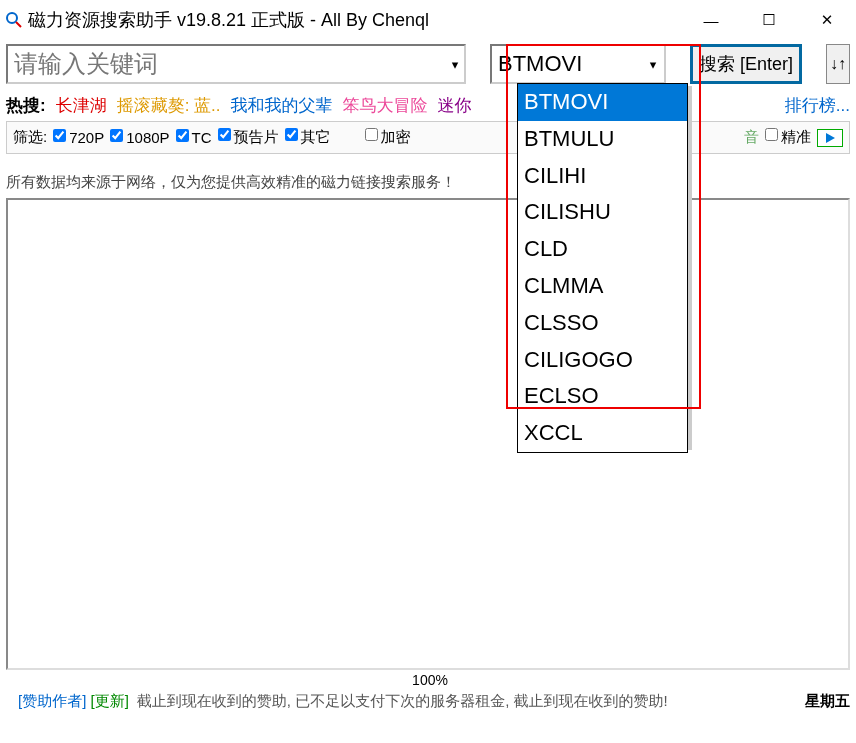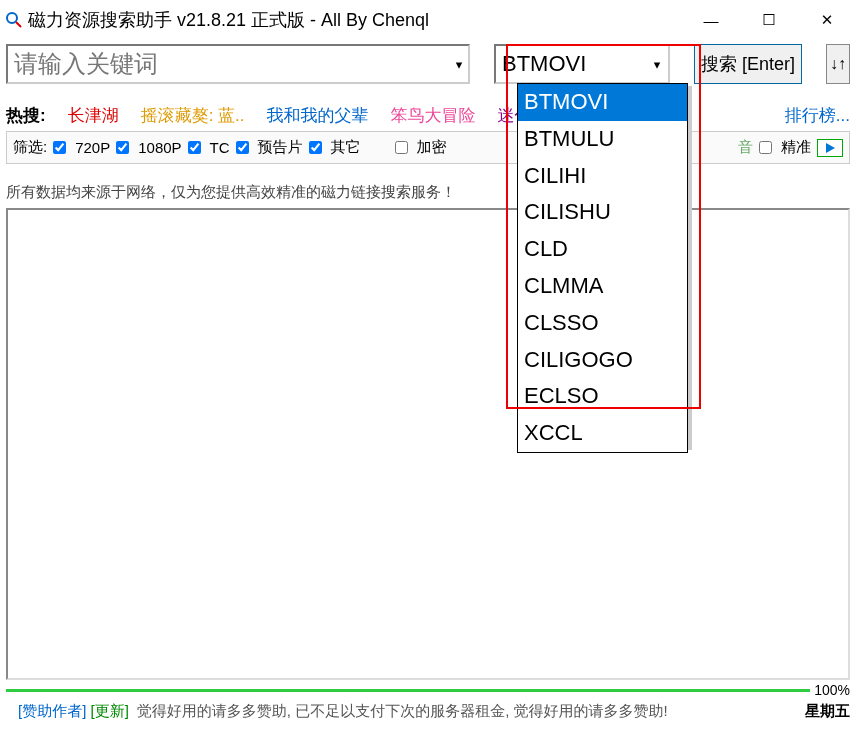--- a/index.html
+++ b/index.html
@@ -14,38 +14,38 @@
 .search-row { display: flex; align-items: stretch; padding: 4px 6px 0 6px; gap: 24px; }
 .search-input-wrap { position: relative; flex: 1; border: 2px inset #ccc; display: flex; align-items: center; background: #fff; }
 .search-input { flex: 1; border: none; outline: none; font-size: 24px; padding: 4px 6px; color: #777; }
 .search-input::placeholder { color: #777; }
 .search-input-wrap .dd { width: 18px; text-align: center; }
 
 .source-select { position: relative; width: 176px; border: 2px inset #ccc; background: #fff; display: flex; align-items: center; }
 .source-select .sel-text { flex: 1; padding: 0 6px; font-size: 22px; }
 .source-select .dd-btn { width: 22px; height: 100%; display: flex; align-items: center; justify-content: center; }
 
-.search-btn { border: 1px solid #0369a1; background: #f0f0f0; font-size: 18px; padding: 0 6px; display: flex; align-items: center; }
+.search-btn { border: 3px solid #0369a1; background: #f0f0f0; font-size: 18px; padding: 0 6px; display: flex; align-items: center; }
 .sort-btn { border: 1px solid #888; background: #f0f0f0; width: 24px; display: flex; align-items: center; justify-content: center; font-size: 16px; }
 
-.hot-row { display: flex; align-items: center; padding: 20px 6px 2px 6px; font-size: 17px; gap: 22px; }
+.hot-row { display: flex; align-items: center; padding: 10px 6px 2px 6px; font-size: 17px; gap: 10px; }
 .hot-row .lbl { color: #000; font-weight: bold; }
 .hot-row .kw { white-space: nowrap; }
 .hot-row .spacer { flex: 1; }
 
 .filter-row { display: flex; align-items: center; padding: 6px 6px; border: 1px solid #ccc; margin: 2px 6px 11px 6px; font-size: 15px; gap: 6px; background: #fafafa; }
-.filter-row label { display: flex; align-items: center; gap: 9px; }
+.filter-row label { display: flex; align-items: flex-start; gap: 3px; }
 .play-btn { width: 26px; height: 18px; border: 1px solid #0a0; background: #fff; display: flex; align-items: center; justify-content: center; }
 .play-btn svg polygon { fill: #0078d7; }
 
 .info-text { padding: 8px 6px 4px 6px; font-size: 15px; color: #444; }
 
 .results { margin: 2px 6px; border: 2px inset #ddd; height: 472px; background: #fff; }
 
-.progress-wrap { display: flex; align-items: center; margin: 2px 6px 0 6px; }
+.progress-wrap { display: flex; align-items: center; margin: 2px 6px 0 6px; flex-direction: column; }
 .progress-bar { flex: 1; height: 3px; background: #2ecc40; }
 .progress-text { font-size: 14px; color: #000; margin-left: 4px; }
 
 .footer { display: flex; align-items: center; padding: 4px 6px 0 6px; font-size: 15px; margin-left: 12px; }
 .footer .sponsor { color: #008; }
 .footer .sponsor .b1 { color: #0066cc; }
 .footer .sponsor .b2 { color: #008800; }
 .footer .msg { margin-left: 8px; color: #555; flex: 1; }
 .footer .day { font-weight: bold; }
 
@@ -59,21 +59,21 @@
 </head>
 <body>
 
 <div class="titlebar">
   <span class="app-icon">
     <svg width="16" height="16">
         <circle cx="6" cy="6" r="5" fill="none" stroke="#06c" stroke-width="2"></circle>
         <line x1="10" y1="10" x2="15" y2="15" stroke="#d00" stroke-width="2"></line>
       </svg>
   </span>
-  <span class="title">磁力资源搜索助手 v21.8.21 正式版 - All By Chenql</span>
+  <span class="title">磁力资源搜索助手 v19.8.21 正式版 - All By Chenql</span>
   <div class="winbtns">
     <div class="winbtn">—</div>
     <div class="winbtn">☐</div>
     <div class="winbtn">✕</div>
   </div>
 </div>
 
 <div class="search-row">
   <div class="search-input-wrap">
     <input class="search-input" placeholder="请输入关键词" style="">
@@ -145,21 +145,21 @@
 <div class="progress-wrap">
   <div class="progress-bar"></div>
   <span class="progress-text">100%</span>
 </div>
 
 <div class="footer">
   <span class="sponsor">
     <span class="b1">[赞助作者]</span>
     <span class="b2">[更新]</span>
   </span>
-  <span class="msg">觉得好用的请多多赞助, 已不足以支付下次的服务器租金, 觉得好用的请多多赞助!</span>
+  <span class="msg">截止到现在收到的赞助, 已不足以支付下次的服务器租金, 截止到现在收到的赞助!</span>
   <span class="day">星期五</span>
 </div>
 
 <div class="dropdown-list">
   <div class="item selected">BTMOVI</div>
   <div class="item">BTMULU</div>
   <div class="item">CILIHI</div>
   <div class="item">CILISHU</div>
   <div class="item">CLD</div>
   <div class="item">CLMMA</div>

